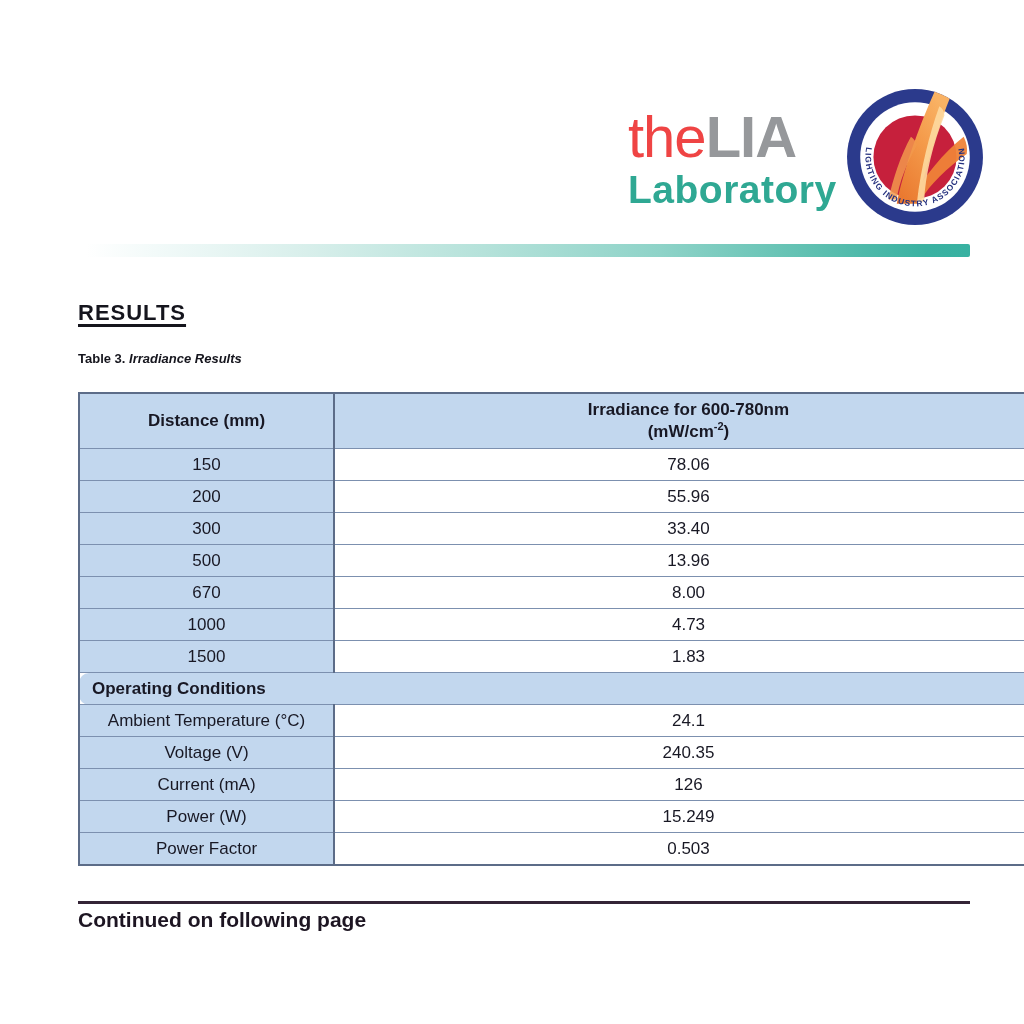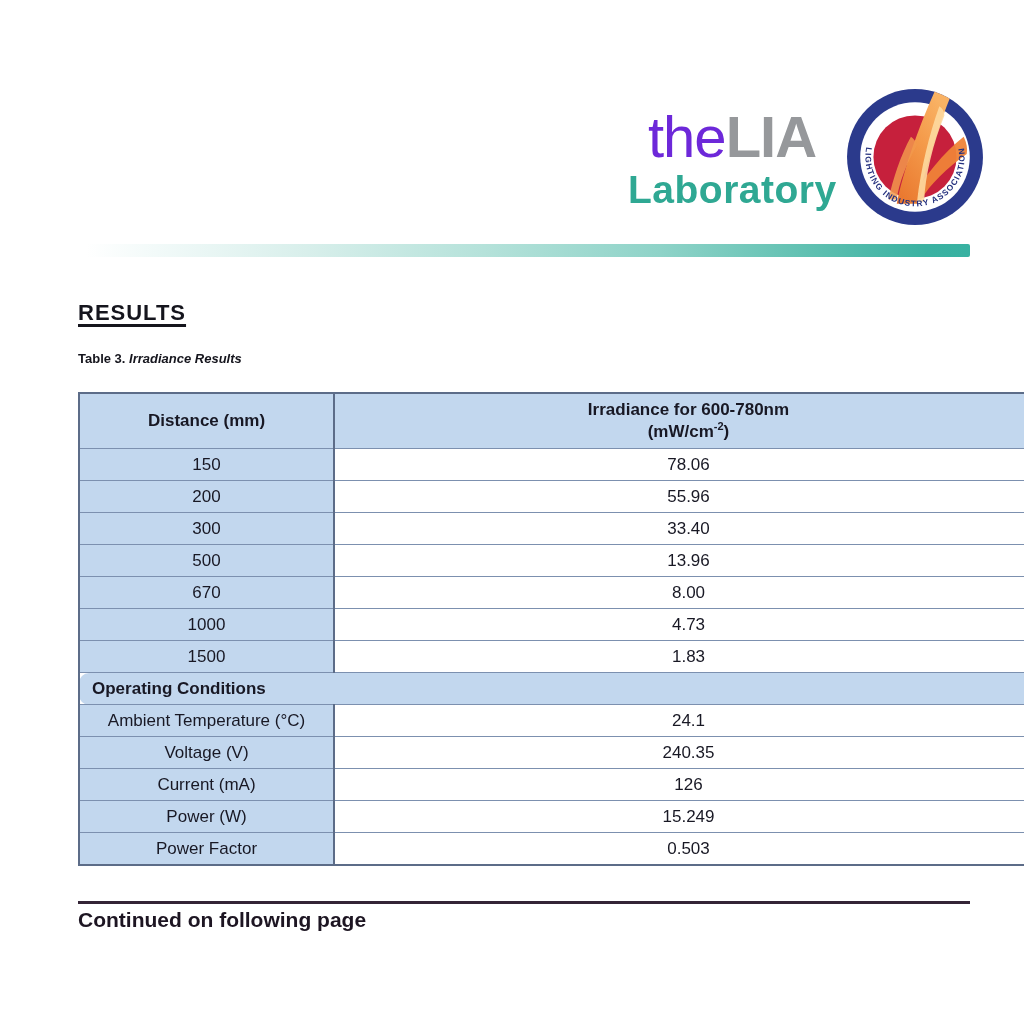--- a/index.html
+++ b/index.html
@@ -3,21 +3,21 @@
 <meta charset="utf-8">
 <style>
   html,body{margin:0;padding:0;background:#ffffff;}
   .page{
     position:relative;width:1024px;height:1024px;background:#ffffff;overflow:hidden;
     font-family:"Liberation Sans", sans-serif;
   }
   
   .brand-text{position:absolute;left:628px;top:108px;line-height:1;}
   .brand-name{font-size:58px;letter-spacing:-1px;white-space:nowrap;}
-  .brand-the{color:#6d28d9;font-weight:400;margin-left:20px;}
+  .brand-the{color:#ef4444;font-weight:400;}
   .brand-lia{color:#96989b;font-weight:700;}
   .brand-sub{font-size:39px;font-weight:700;color:#2fa893;margin-top:4px;letter-spacing:0.5px;text-align:right;}
   .badge{position:absolute;left:844px;top:86px;width:142px;height:142px;}
   
   .rule-teal{
     position:absolute;left:86px;top:244px;width:884px;height:13px;border-radius:2px;
     background:linear-gradient(90deg,#ffffff 0%,#f2faf9 8%,#d8efeb 25%,#b5e2da 45%,
       #8ed3c8 65%,#5fc0b1 82%,#3bb2a2 95%,#38b1a1 100%);
   }
   

